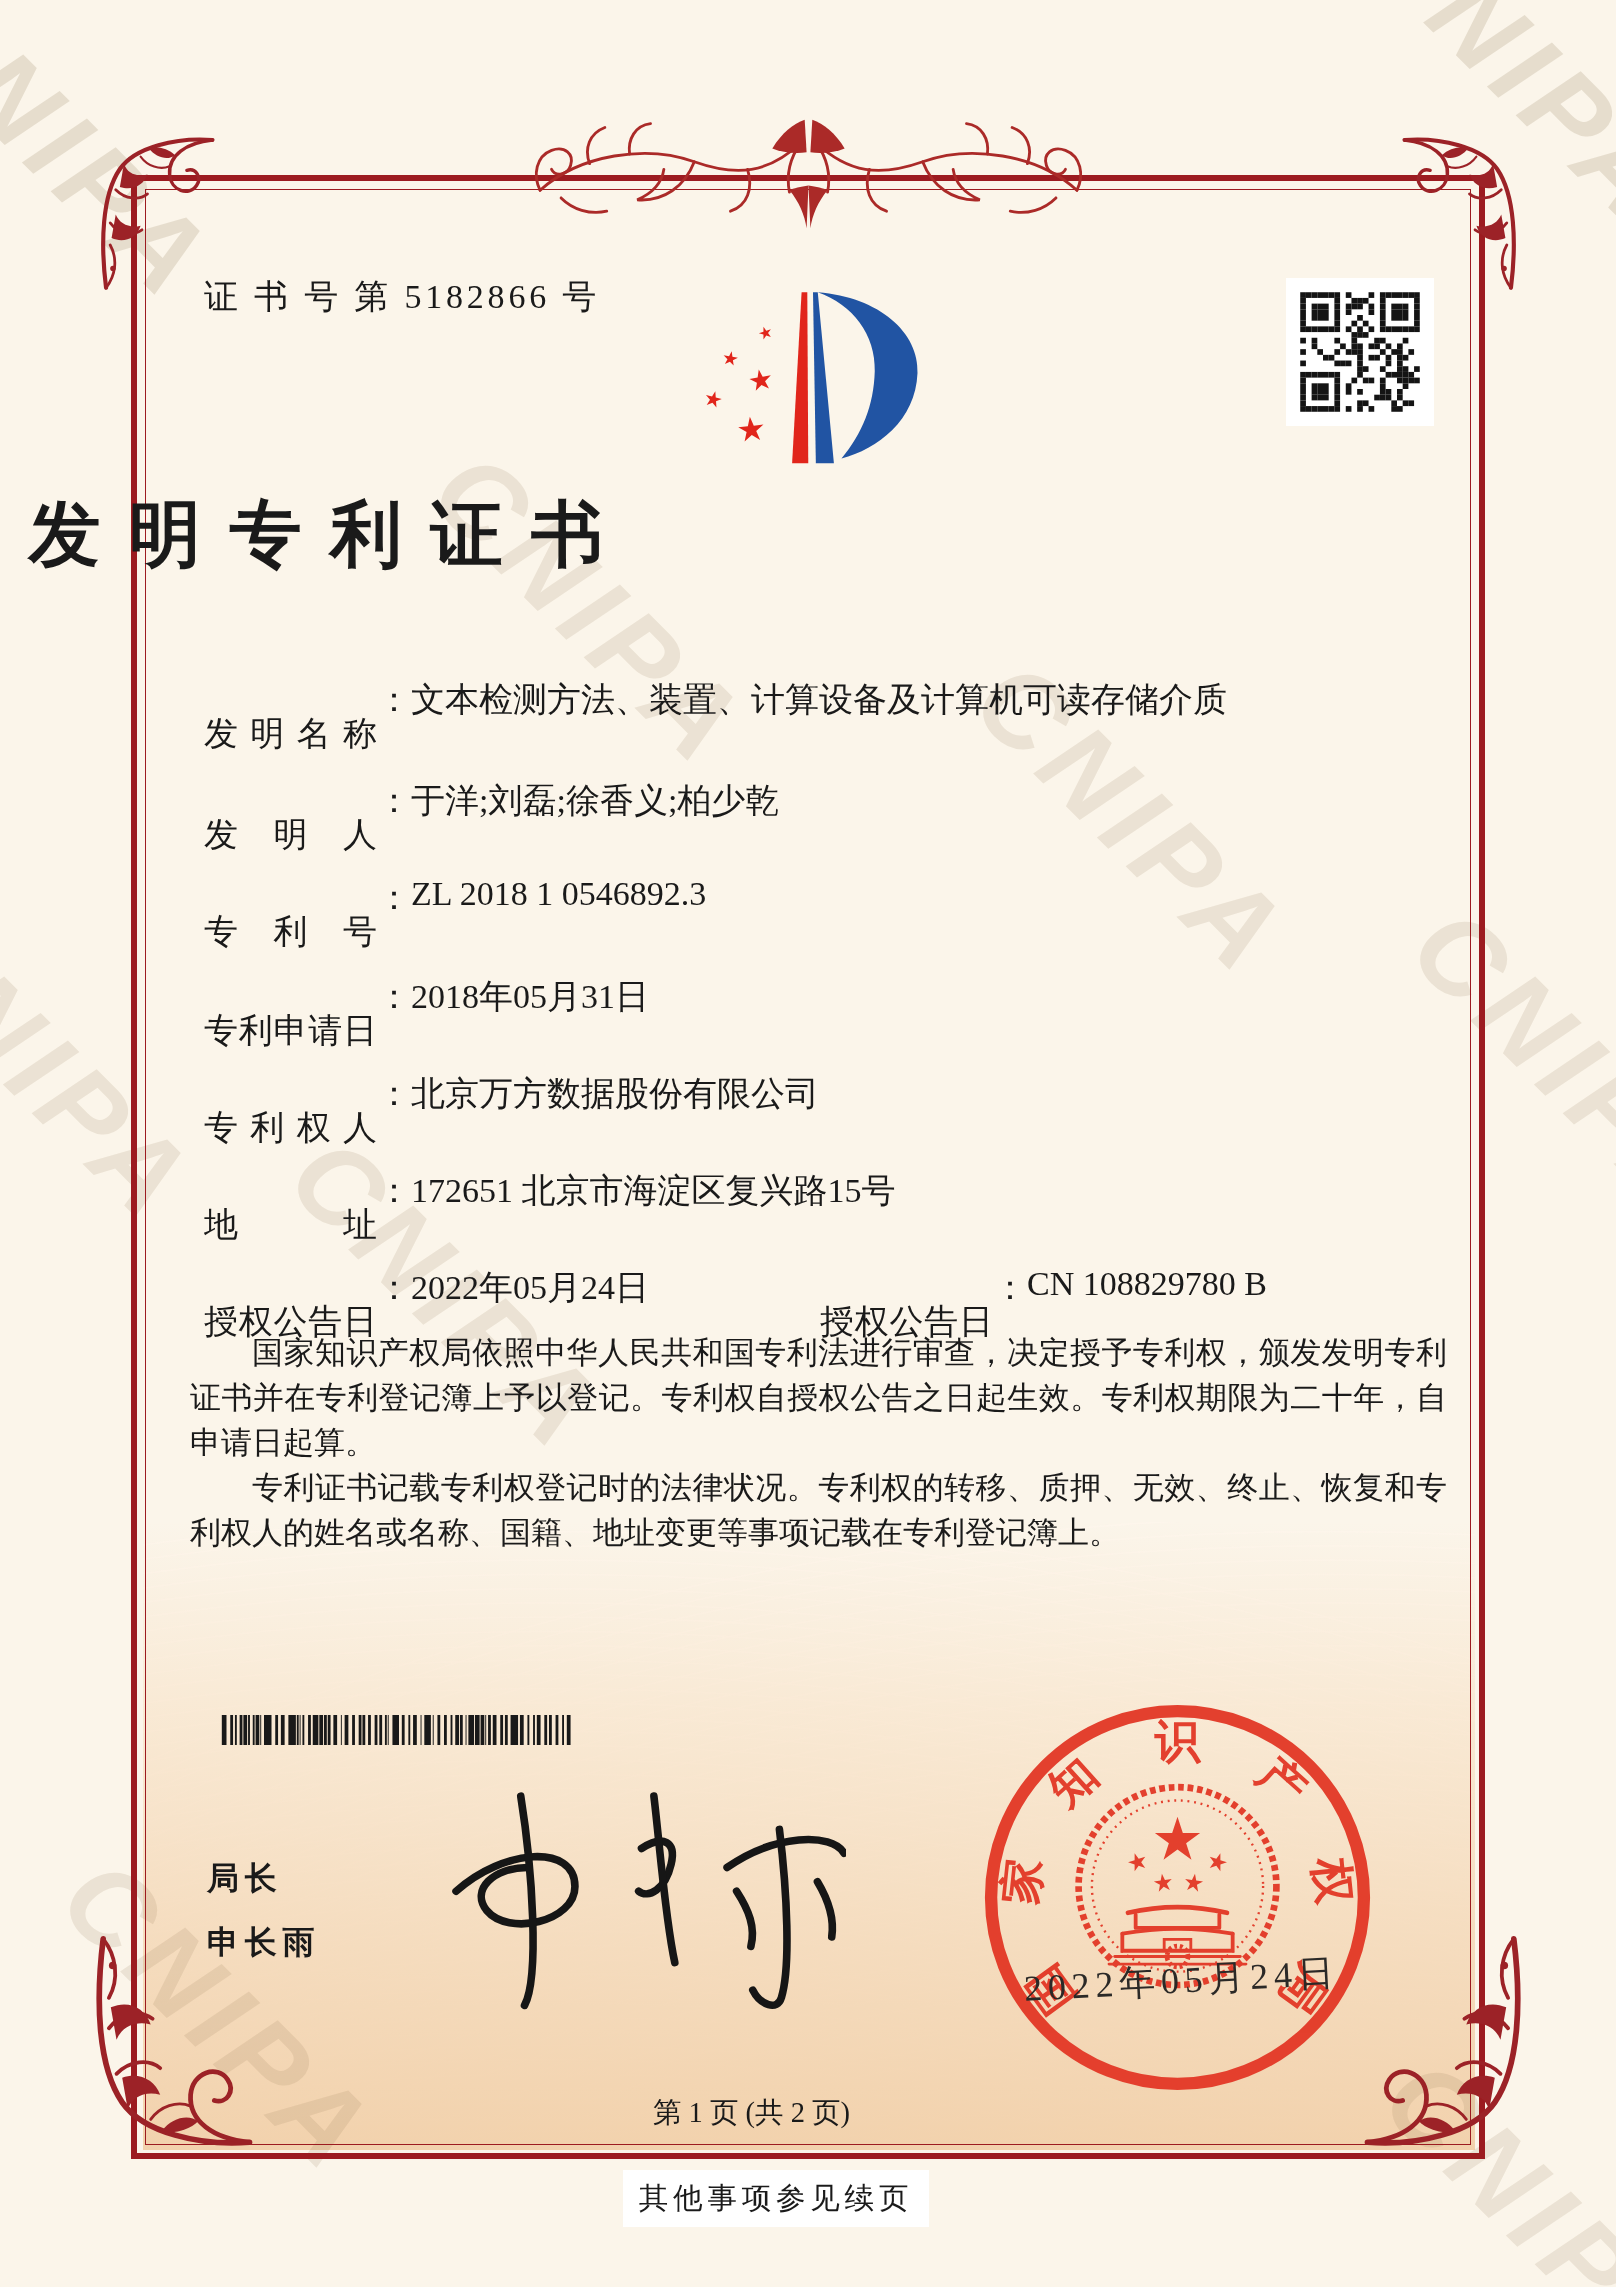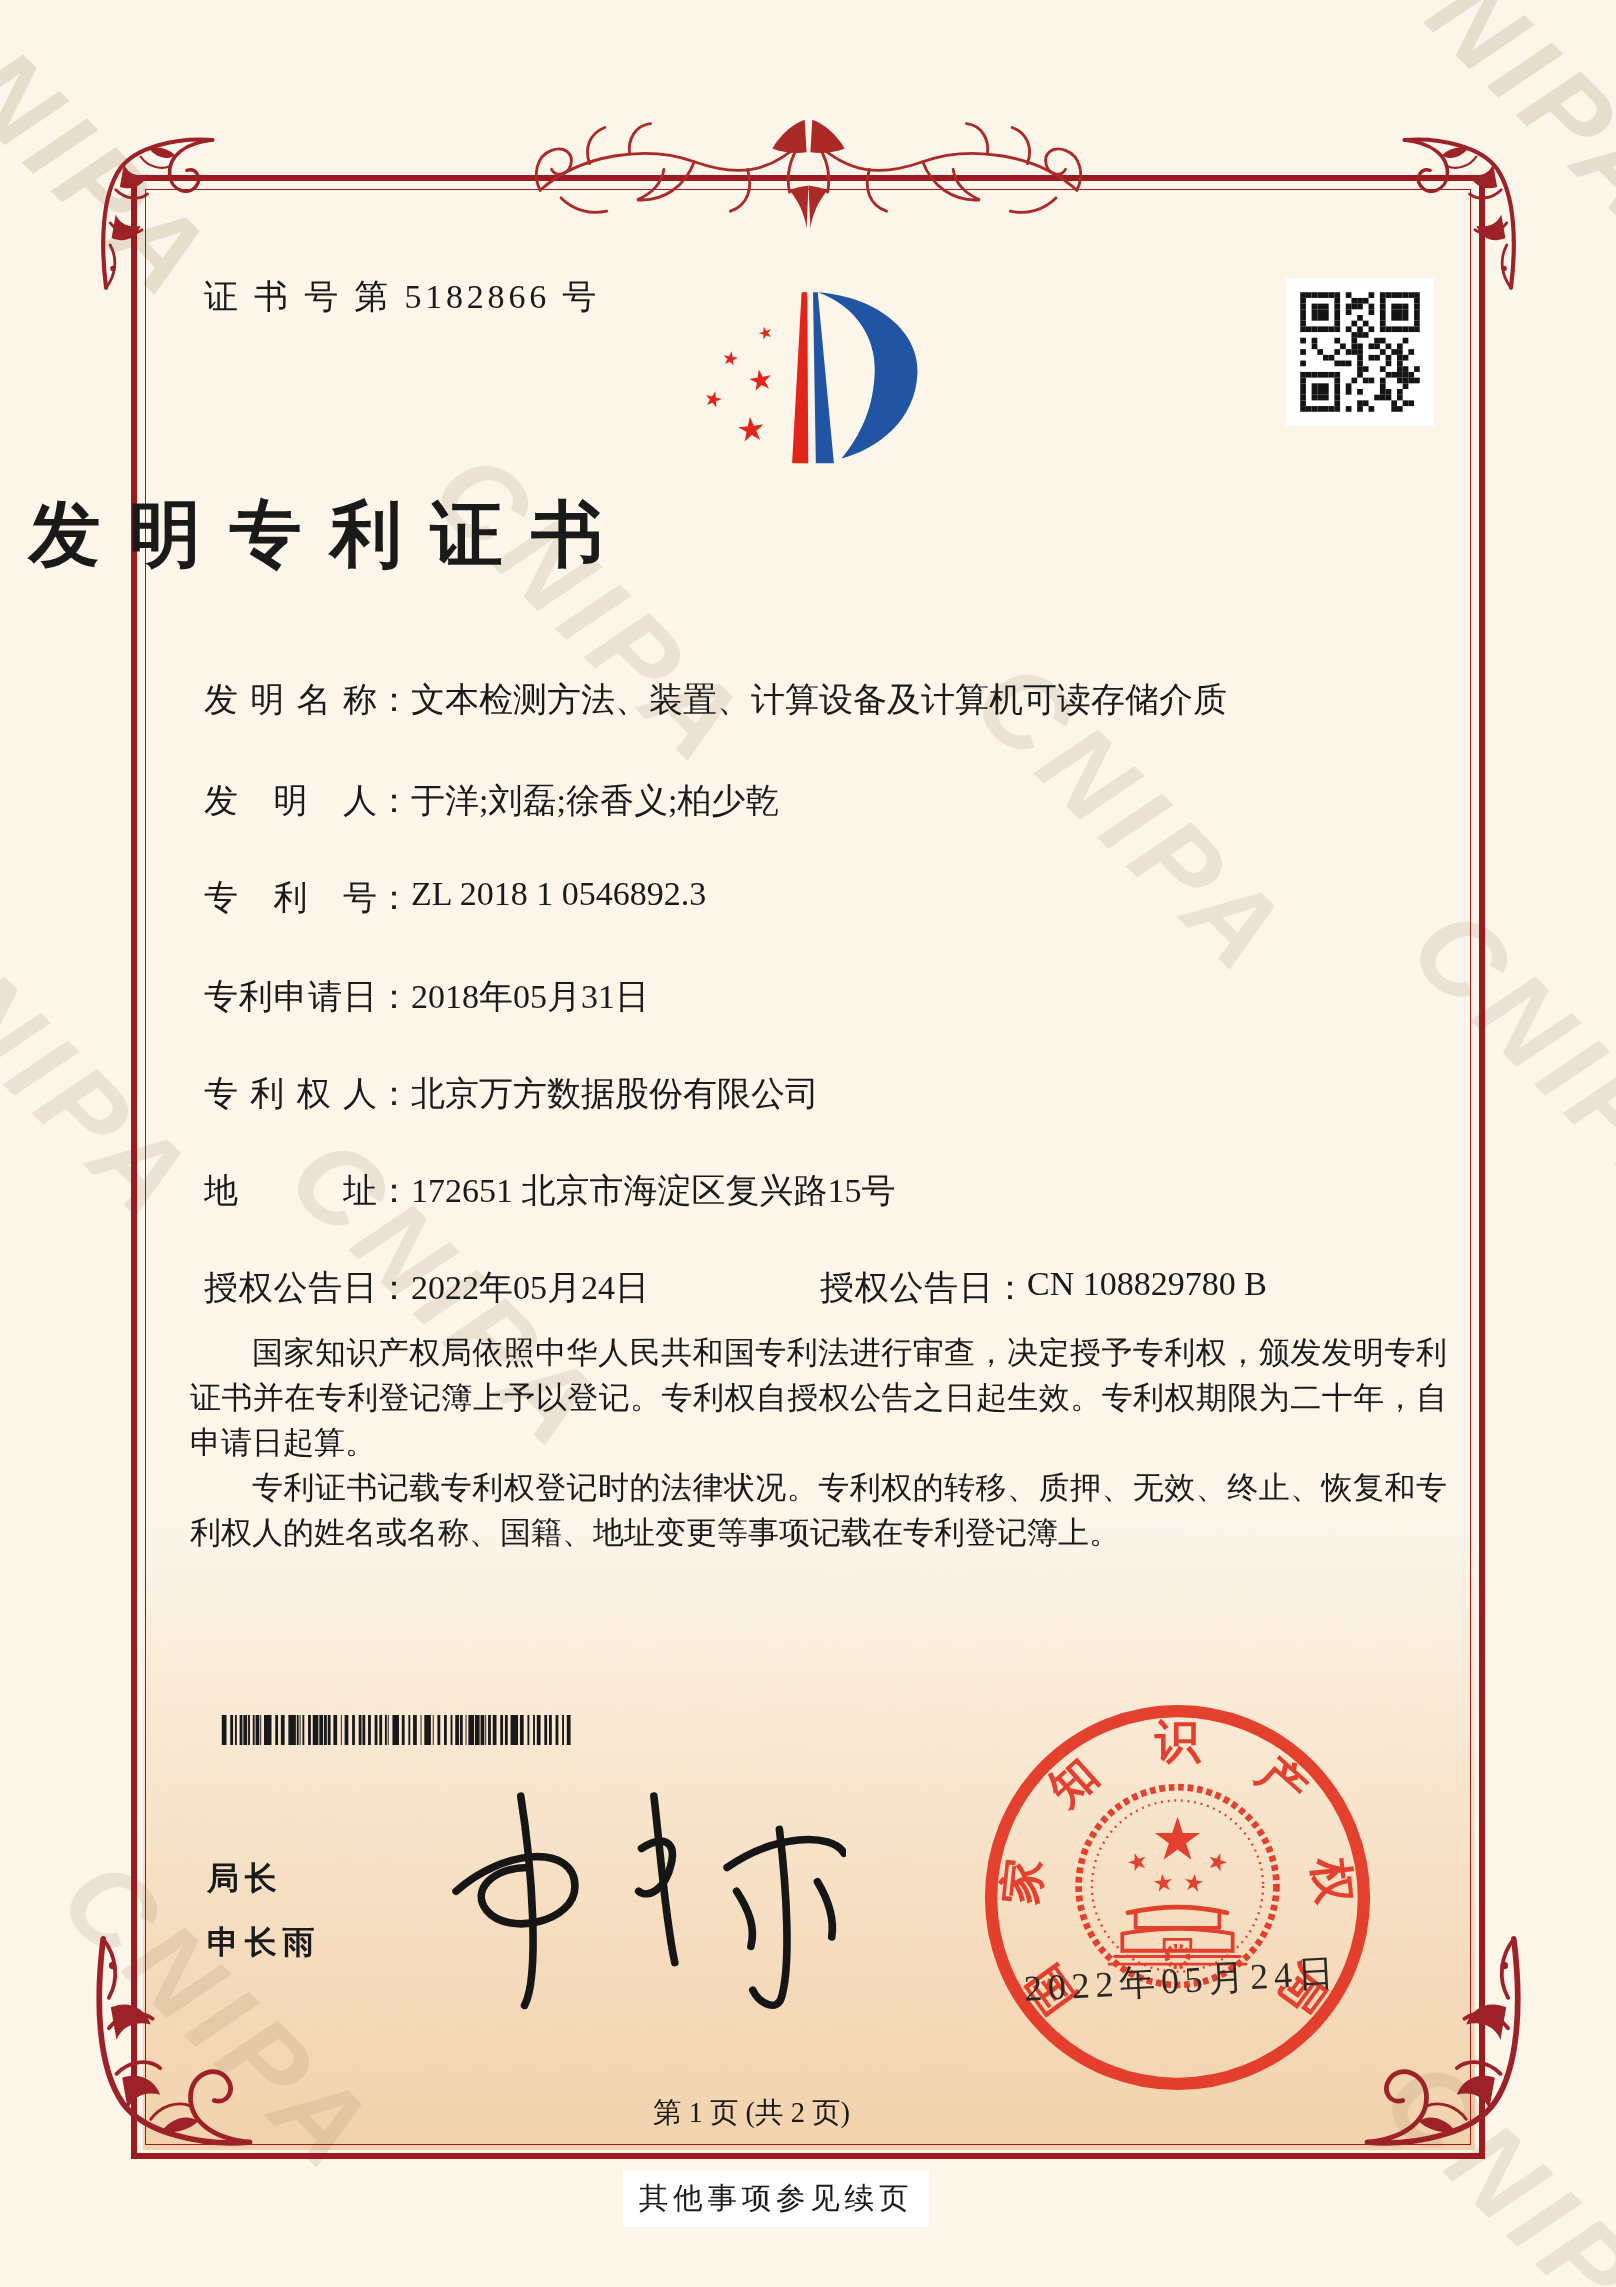--- a/index.html
+++ b/index.html
@@ -20,21 +20,21 @@
   .waves-wrap{position:absolute;left:143px;top:1522px;width:1332px;height:628px;overflow:hidden;}
   .tint{position:absolute;left:0;top:0;right:0;bottom:0;
       background:linear-gradient(180deg,rgba(246,223,194,0) 0%,rgba(246,219,186,0.45) 30%,
                  rgba(243,212,176,0.78) 70%,rgba(241,206,166,0.9) 100%);}
   
   .certno{position:absolute;left:204px;top:274px;font-size:34px;letter-spacing:3.8px;}
   .title{position:absolute;left:0;width:1616px;top:487px;text-align:left;
       font-size:72px;font-weight:700;letter-spacing:28.5px;text-indent:28.5px;}
   .field{position:absolute;left:204px;font-size:34px;white-space:nowrap;}
   .flabel{display:inline-block;width:173px;text-align:justify;text-align-last:justify;
-      text-justify:inter-character;vertical-align:top;}
+      text-justify:inter-character;vertical-align:top;margin-top:34px;}
   .fcolon{display:inline-block;vertical-align:top;}
   .fvalue{display:inline-block;vertical-align:top;margin-left:0;}
   .field2{position:absolute;left:820px;font-size:34px;white-space:nowrap;}
   .paras{position:absolute;left:190px;top:1330px;width:1257px;font-size:31px;
       line-height:45px;text-align:justify;}
   .paras p{margin:0;text-indent:2em;}
   .director{position:absolute;left:207px;font-size:32px;font-weight:600;
       font-family:"Liberation Sans","DejaVu Sans",sans-serif;letter-spacing:5.7px;}
   .pagefooter{position:absolute;left:0;width:1503px;top:2094px;text-align:center;font-size:28.5px;}
   .notebox{position:absolute;left:623px;top:2170px;width:306px;height:57px;background:#ffffff;

